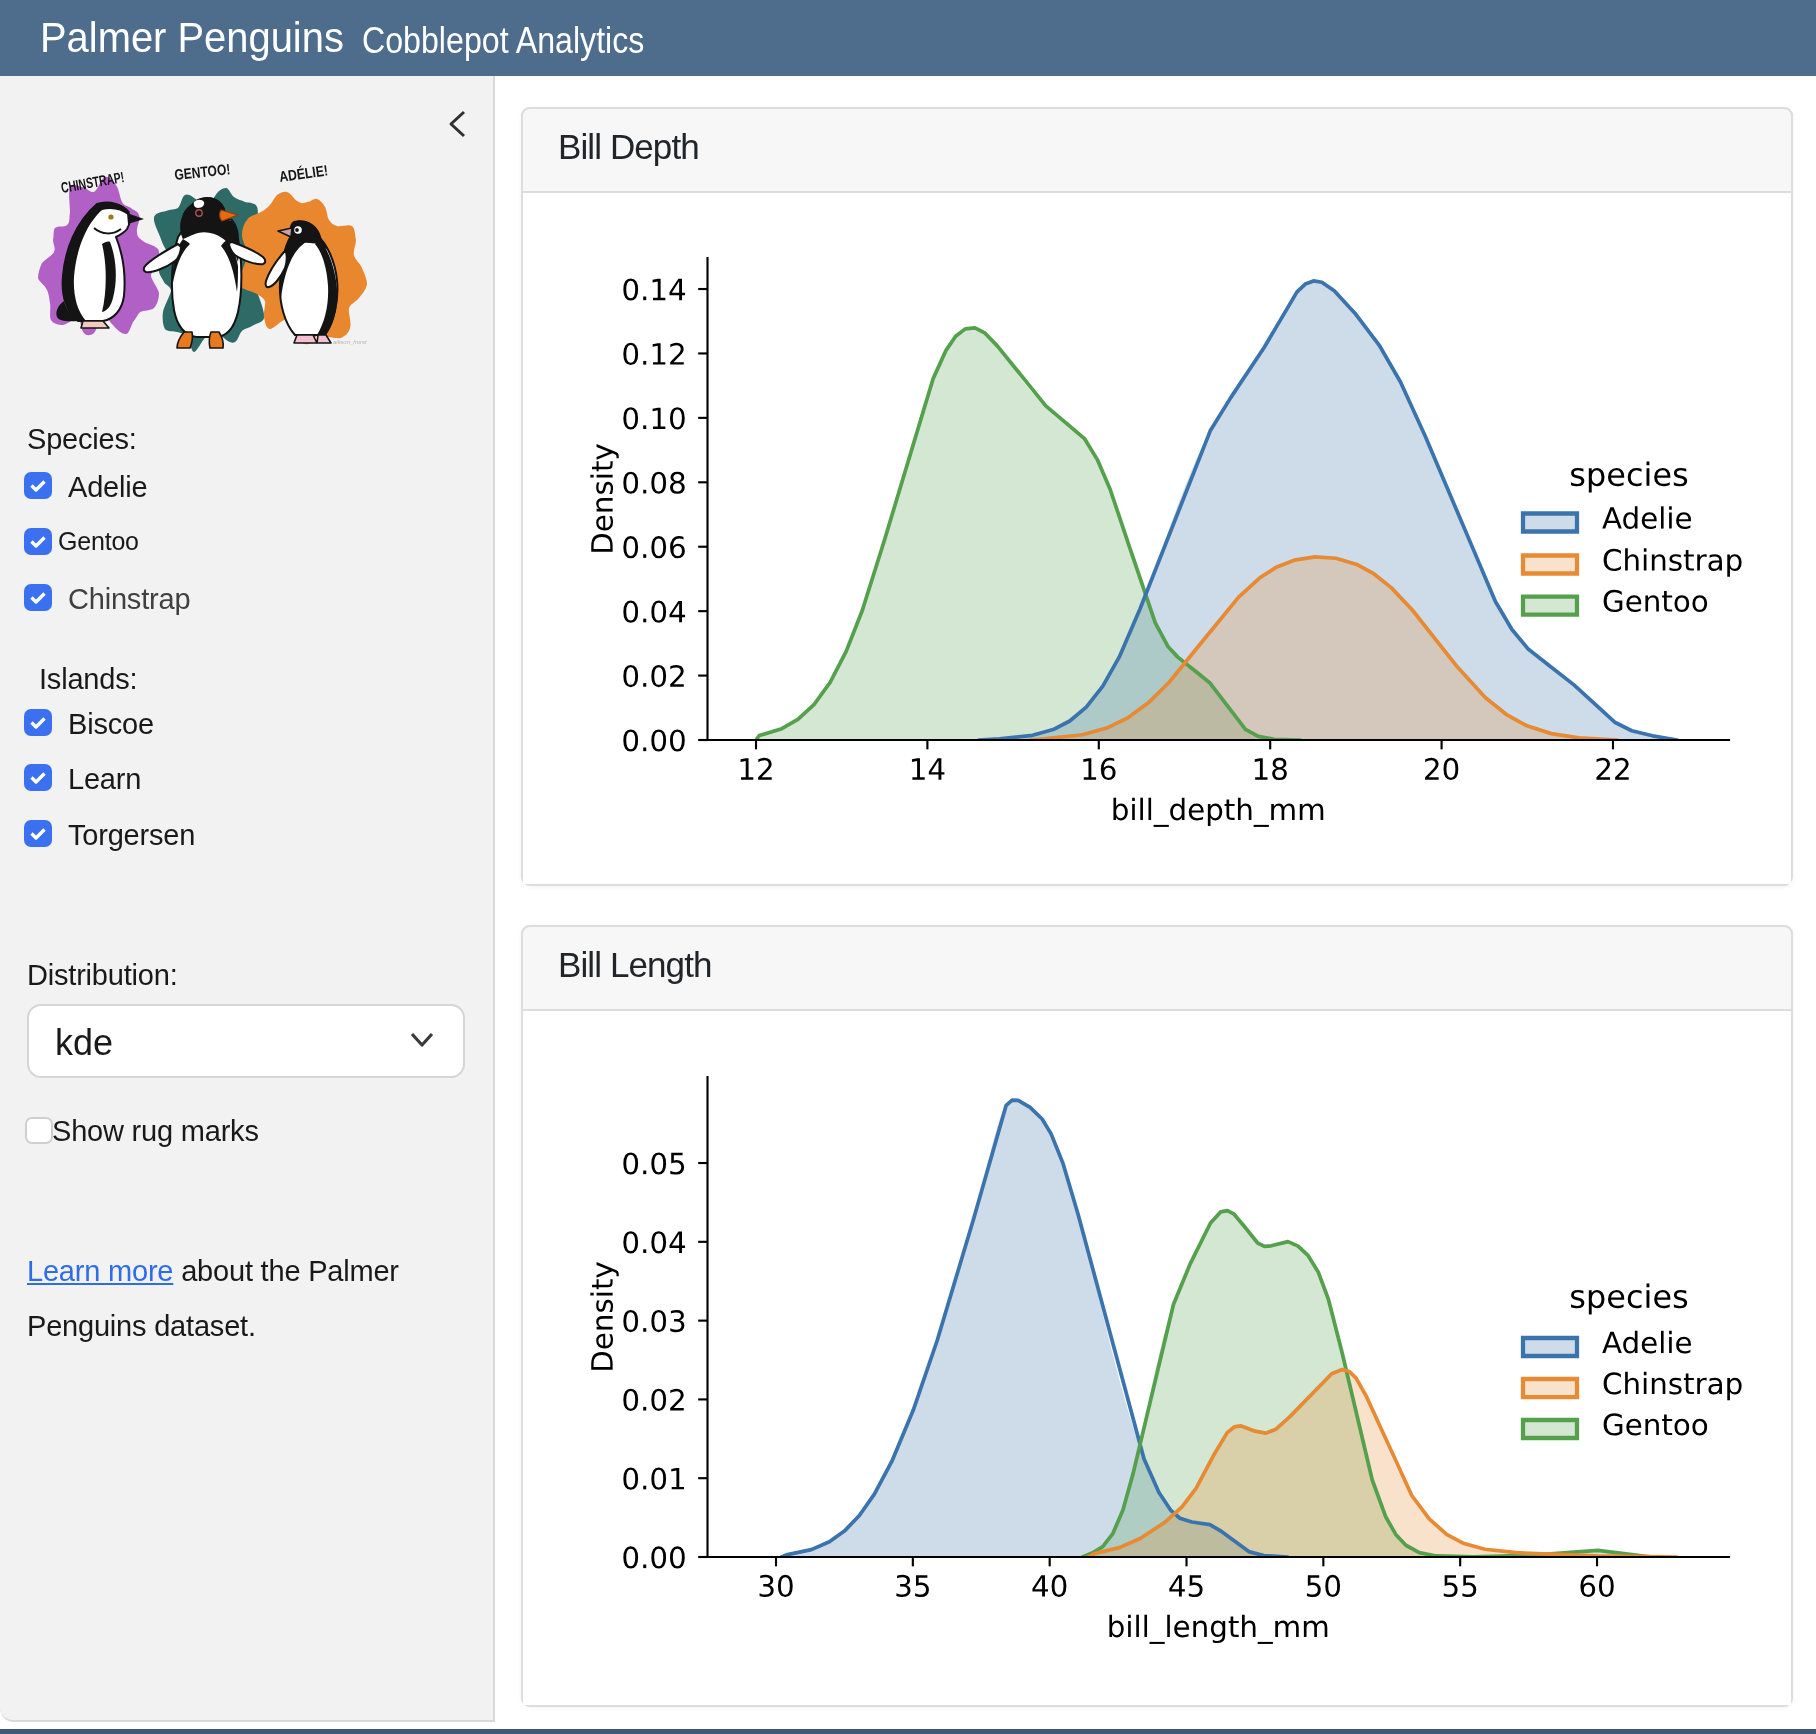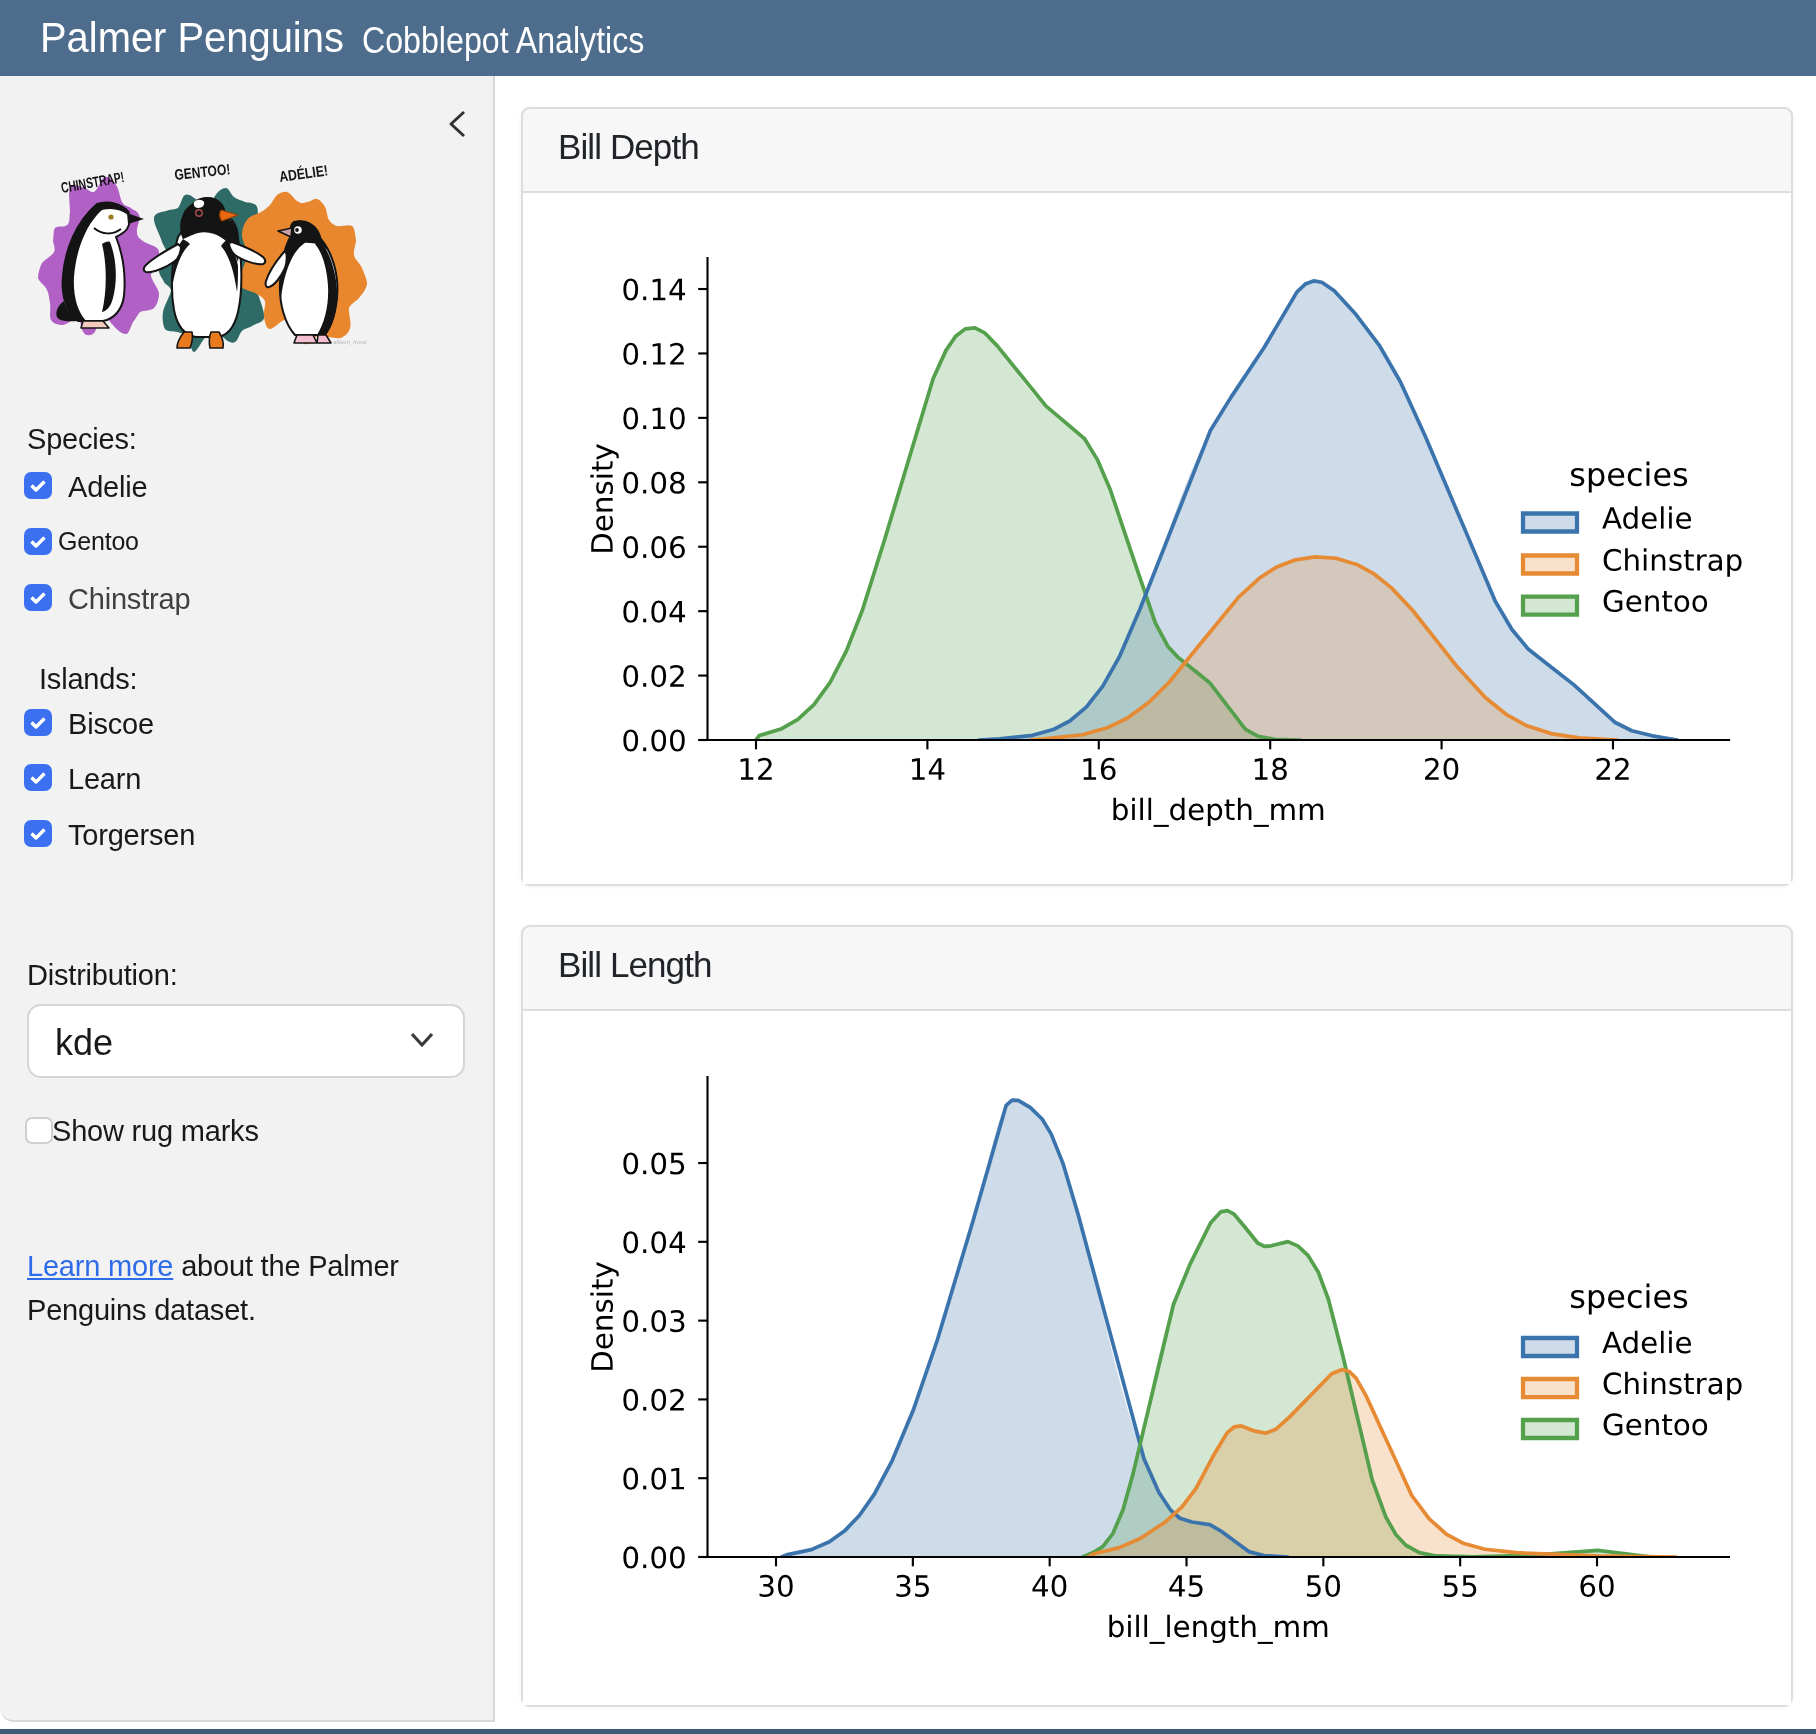--- a/index.html
+++ b/index.html
@@ -103,21 +103,21 @@
 <div class="abs" style="left:27px;top:959px;font-size:29px;letter-spacing:-0.2px;color:#191919;">Distribution:</div>
 <div class="abs" style="left:27px;top:1004px;width:438px;height:74px;background:#fff;border:2px solid #d5d5d5;border-radius:14px;"></div>
 <div class="abs" style="left:55px;top:1022px;font-size:36px;color:#191919;">kde</div>
 <svg class="abs" style="left:408px;top:1029px" width="28" height="22" viewBox="0 0 28 22">
       <path d="M4 5 L14 16 L24 5" fill="none" stroke="#3a3a3a" stroke-width="3.2" stroke-linecap="round" stroke-linejoin="round"></path>
     </svg>
 
 <div class="abs" style="left:25px;top:1117px;width:28px;height:27px;background:#fff;border:2px solid #cfcfcf;border-radius:7px;"></div>
 <div class="abs" style="left:52px;top:1115px;font-size:29px;letter-spacing:-0.2px;color:#191919;">Show rug marks</div>
 
-<div class="abs" style="left:27px;top:1244px;width:420px;font-size:29px;letter-spacing:-0.2px;line-height:44px;color:#191919;"><span style="color:#2e6ce8;text-decoration:underline;">Learn more</span> about the Palmer Penguins dataset.</div>
+<div class="abs" style="left:27px;top:1244px;width:420px;font-size:29px;letter-spacing:-0.2px;line-height:55px;color:#191919;"><span style="color:#2e6ce8;text-decoration:underline;">Learn more</span> about the Palmer Penguins dataset.</div>
 
 <div class="abs" style="left:521px;top:107px;width:1272px;height:779px;background:#fff;border:2px solid #dddddd;border-radius:9px;box-shadow:0 1px 4px rgba(0,0,0,0.05);"></div>
 <div class="abs" style="left:521px;top:107px;width:1272px;height:86px;background:#f7f7f7;border:2px solid #dddddd;border-bottom:2px solid #dddddd;border-radius:9px 9px 0 0;"></div>
 <div class="abs" style="left:558px;top:126px;font-size:35px;line-height:42px;letter-spacing:-0.9px;color:#212529;">Bill Depth</div>
 <div class="abs" style="left:523px;top:194px;width:1268px;height:690px;overflow:hidden;"><svg width="1270" height="691" viewBox="0 0 476.25 259.12">
         <defs>
           <style type="text/css">*{stroke-linejoin: round; stroke-linecap: butt}</style>
         </defs>
         <g id="figure_1">
           <g id="patch_1">

